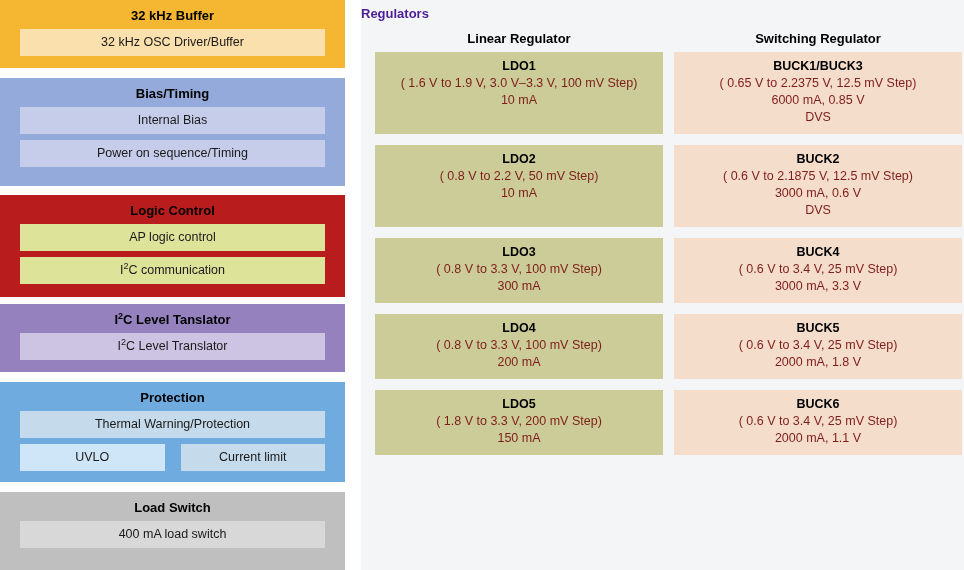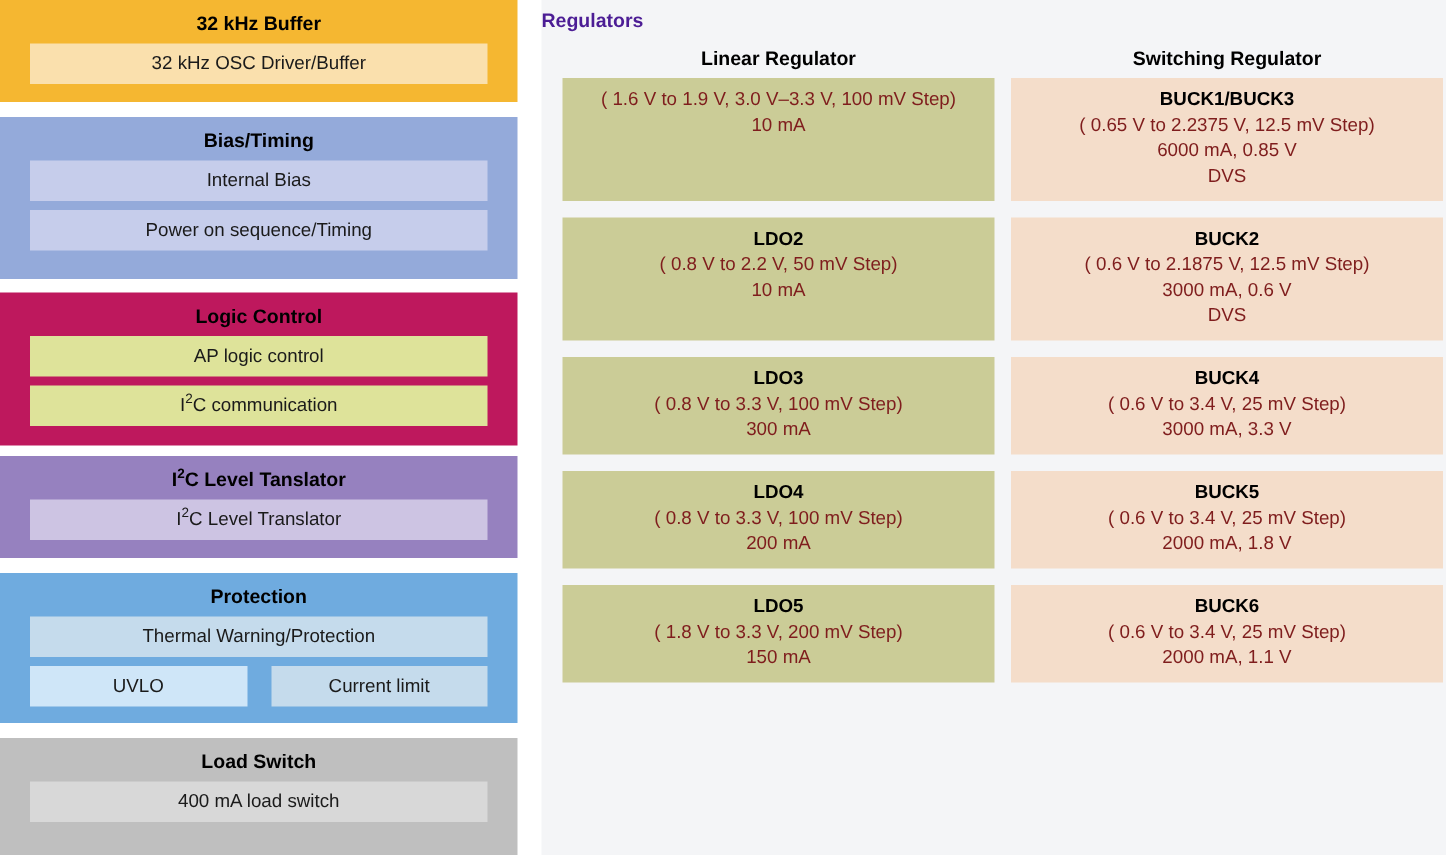--- a/index.html
+++ b/index.html
@@ -53,21 +53,21 @@
   }
   .sub-row .sub-box { flex: 1 1 50%; margin-bottom: 0; }
 
   
   .b-osc      { background: #f5b731; height: 69px; }
   .b-osc .sub-box { background: #fae0ad; }
 
   .b-bias     { background: #94aada; height: 110px; margin-top: 10px; }
   .b-bias .sub-box { background: #c6cdeb; }
 
-  .b-logic    { background: #be185d; height: 104px; margin-top: 9px; }
+  .b-logic    { background: #b91c1c; height: 104px; margin-top: 9px; }
   .b-logic .sub-box { background: #dee39a; }
 
   .b-i2c      { background: #9681bf; height: 70px; margin-top: 7px; }
   .b-i2c .sub-box { background: #cdc4e3; }
 
   .b-prot     { background: #6fabdf; height: 102px; margin-top: 10px; }
   .b-prot .sub-box { background: #c5dbec; }
   .b-prot .sub-box.lighter { background: #cfe6f8; }
 
   .b-load     { background: #bfbfbf; height: 79px; margin-top: 10px; }
@@ -186,20 +186,21 @@
 
     <div class="col-headers">
       <div class="col-header">Linear Regulator</div>
       <div class="col-header right-head">Switching Regulator</div>
     </div>
 
     <div class="reg-grid">
 
       <div class="reg-row">
         <div class="reg-cell ldo spacer-left">
+          <div class="reg-name">LDO1</div>
           <div class="reg-line">( 1.6 V to 1.9 V, 3.0 V–3.3 V, 100 mV Step)</div>
           <div class="reg-line">10 mA</div>
         </div>
         <div class="reg-cell buck spacer-right">
           <div class="reg-name">BUCK1/BUCK3</div>
           <div class="reg-line">( 0.65 V to 2.2375 V, 12.5 mV Step)</div>
           <div class="reg-line">6000 mA, 0.85 V</div>
           <div class="reg-line">DVS</div>
         </div>
       </div>

